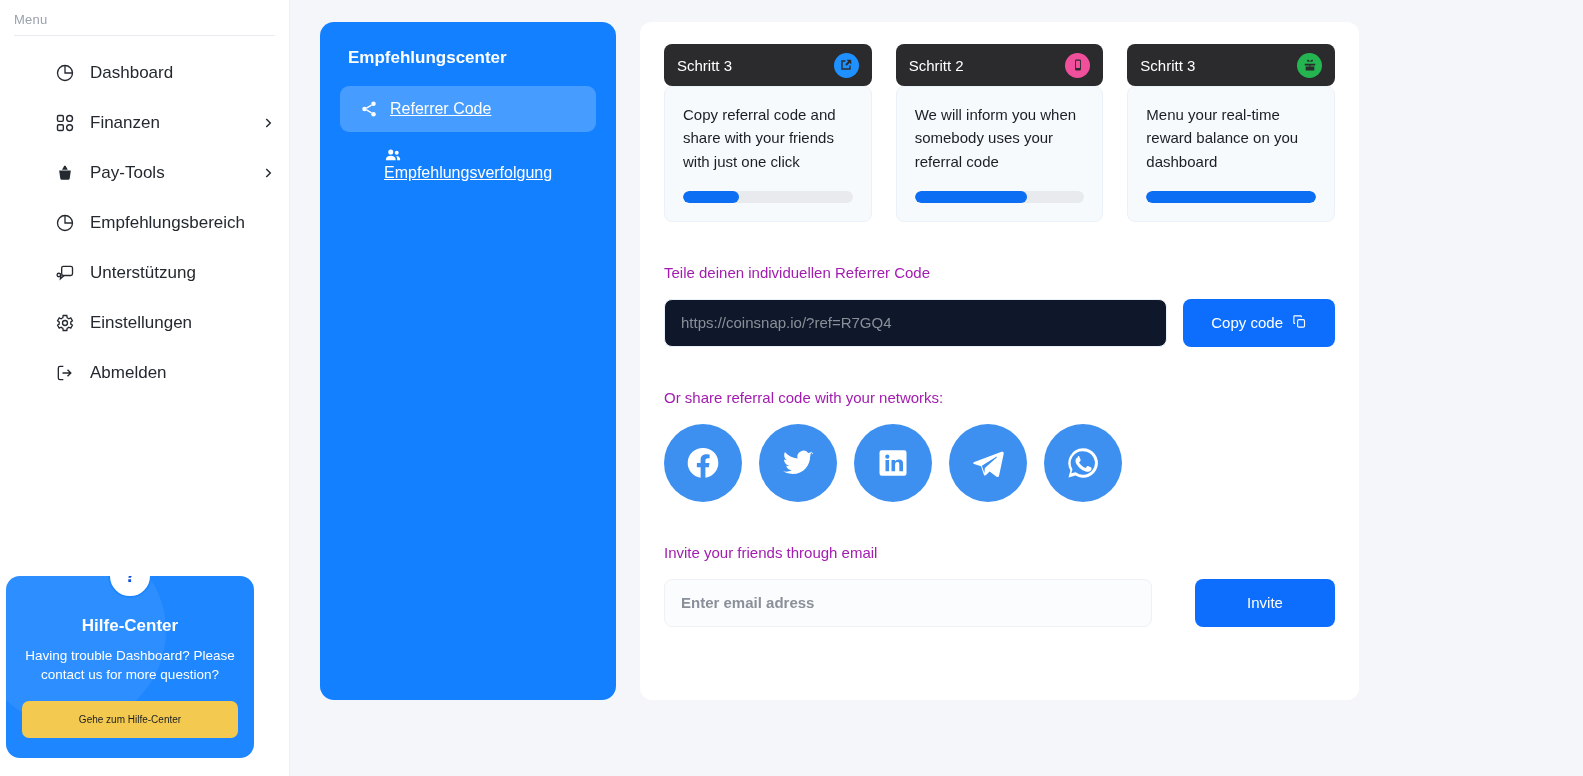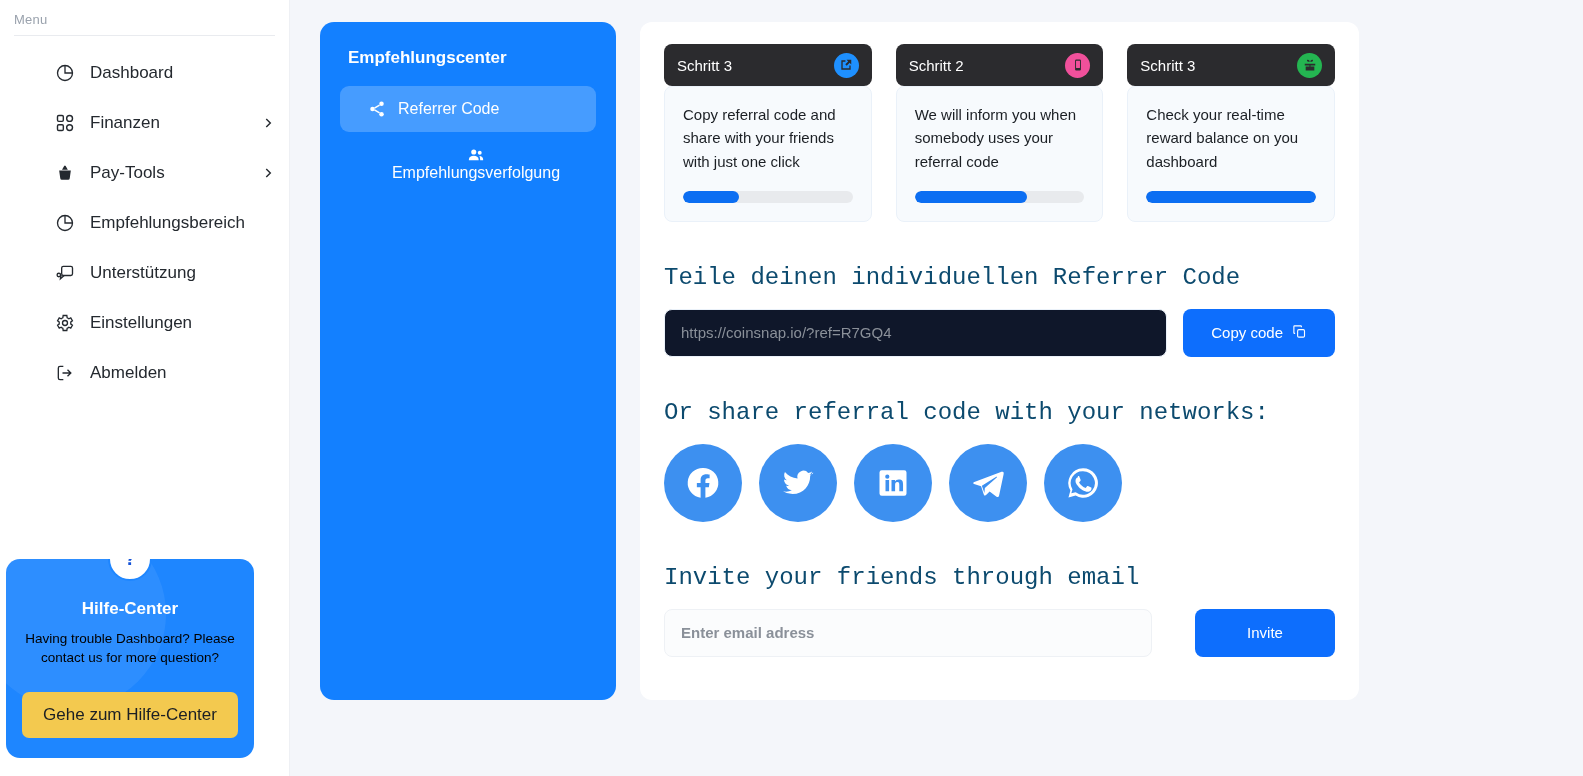--- a/index.html
+++ b/index.html
@@ -56,48 +56,48 @@
     width: 44px; height: 44px; border-radius: 50%;
     background: #fff; border: 2px solid #1e86ff;
     display: flex; align-items: center; justify-content: center;
     color: #1352d8; font-weight: bold; font-size: 20px; z-index: 3;
   }
   .help-title {
     color: #fff; font-weight: bold; font-size: 17px; margin-bottom: 10px;
     position: relative; z-index: 2;
   }
   .help-text {
-    color: #000000; font-size: 13.5px; line-height: 1.45;
-    margin-bottom: 24px; position: relative; z-index: 2;
+    color: #ffffff; font-size: 13.5px; line-height: 1.45;
+    margin-bottom: 16px; position: relative; z-index: 2;
   }
   .help-btn {
     display: block; width: 100%; background: #f3c94f; color: #1b1f24;
     border: none; border-radius: 7px; padding: 13px 6px;
-    font-size: 17px; cursor: pointer; position: relative; z-index: 2;
+    font-size: 10px; cursor: pointer; position: relative; z-index: 2;
     font-family: inherit;
   }
 
   
   .content {
     flex: 1 1 auto; display: flex; gap: 24px;
     padding: 22px 0px 0 30px; background: #f4f6fa;
   }
 
   .ref-panel {
     flex: 0 0 296px; background: #1380ff; border-radius: 14px;
     padding: 26px 20px; height: 678px;
   }
   .ref-panel-title {
     color: #fff; font-weight: bold; font-size: 17px; margin-bottom: 18px;
     padding-left: 8px;
   }
   .ref-nav-item {
-    display: flex; align-items: center; gap: 12px;
+    display: flex; align-items: flex-start; gap: 12px;
     color: #fff; font-size: 16px; border-radius: 9px;
-    padding: 14px 28px; cursor: pointer;
+    padding: 14px 20px; cursor: pointer; text-decoration: underline;
   }
   .ref-nav-item.active { background: rgba(255,255,255,.22); }
   .ref-nav-item .ico { display: flex; align-items: center; }
   .ref-nav-item .ico svg { width: 18px; height: 18px; }
   .ref-nav-item.second { gap: 0px; padding-left: 44px; flex-direction: column; }
 
   .main-card {
     flex: 1 1 auto; background: #fff; border-radius: 12px;
     padding: 22px 24px 30px 24px; height: 678px; overflow: hidden;
     margin-right: 0px;
@@ -118,21 +118,21 @@
   .step-body {
     margin-top: 0; background: #f7fafd; border: 1px solid #eaf1f9;
     border-radius: 8px; padding: 16px 18px 18px 18px; min-height: 108px;
   }
   .step-text {
     font-size: 15px; color: #1b1f24; line-height: 1.55; margin-bottom: 18px;
   }
   .bar { height: 12px; background: #e8eaed; border-radius: 6px; overflow: hidden; }
   .bar-fill { height: 100%; background: #0c6ef2; border-radius: 6px; }
 
-  .sec-title { font-size: 24px; color: #0c4a6e; margin: 42px 0 18px 0; font-family: Liberation Mono, monospace; }
+  .sec-title { font-size: 15px; color: #a21caf; margin: 42px 0 18px 0; }
   .row { display: flex; gap: 16px; align-items: stretch; }
   .text-input {
     flex: 1 1 auto; background: #0f172a; border: 1px solid #eaf1f9;
     border-radius: 8px; height: 48px; padding: 0 16px;
     font-size: 15px; color: #8a9099; font-family: inherit;
   }
   .text-input::placeholder { color: #8a9099; }
   .text-input.plain { background: #fbfcfd; border: 1px solid #eef1f5; font-weight: bold; }
   .btn-primary {
     background: #0d6efd; color: #fff; border: none; border-radius: 8px;
@@ -327,21 +327,21 @@
           <div class="step-head">
             <span>Schritt 3</span>
             <span class="step-badge" style="background:#24b551">
               <svg viewBox="0 0 24 24">
                   <path d="M3 10h18v3H3v-3zm1.6 4.4h14.8v7H4.6v-7zM11 10h2v11.4h-2V10z"></path>
                   <path d="M8.4 3.2c1.6 0 2.8 1.6 3.3 3.2-2.1.4-4.3.1-4.8-1.2-.3-1 .5-2 1.5-2zm7.2 0c1 0 1.8 1 1.5 2-.5 1.3-2.7 1.6-4.8 1.2.5-1.6 1.7-3.2 3.3-3.2z"></path>
                 </svg>
             </span>
           </div>
           <div class="step-body">
-            <div class="step-text">Check your real-time reward balance on you dashboard</div>
+            <div class="step-text">Menu your real-time reward balance on you dashboard</div>
             <div class="bar">
               <div class="bar-fill" style="width:100%"></div>
             </div>
           </div>
         </div>
 
       </div>
 
       <div class="sec-title">Teile deinen individuellen Referrer Code</div>
       <div class="row">

